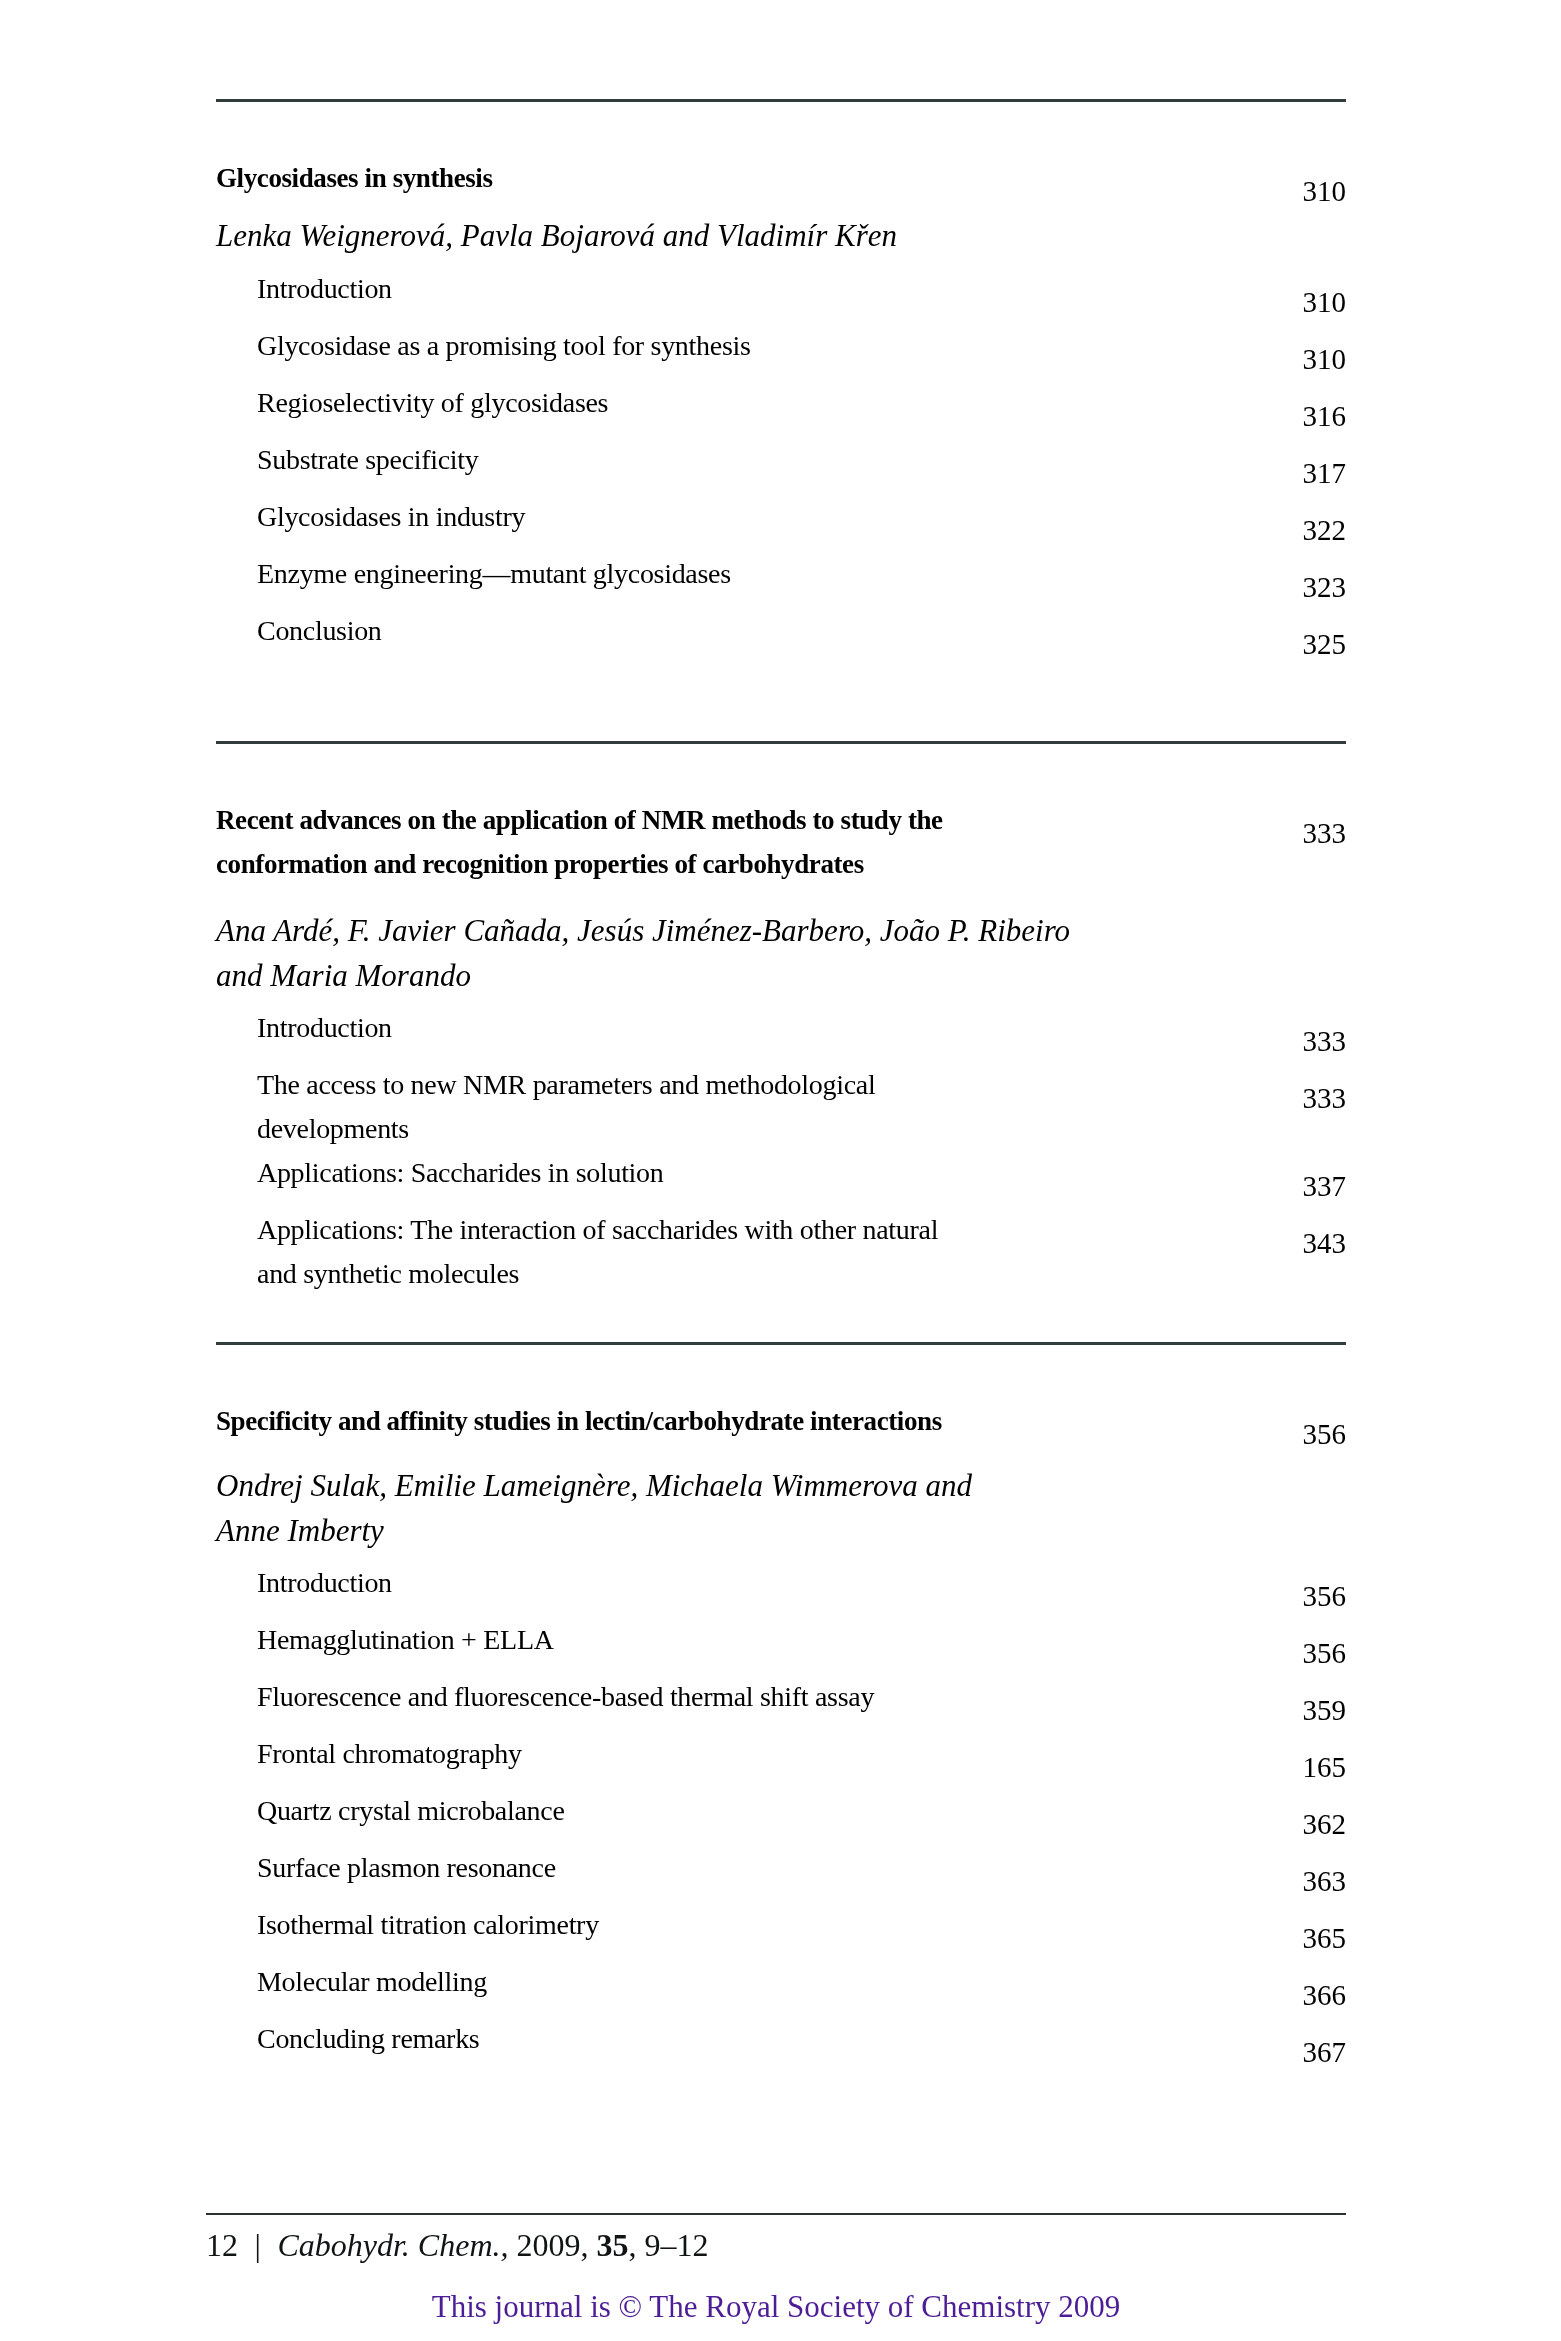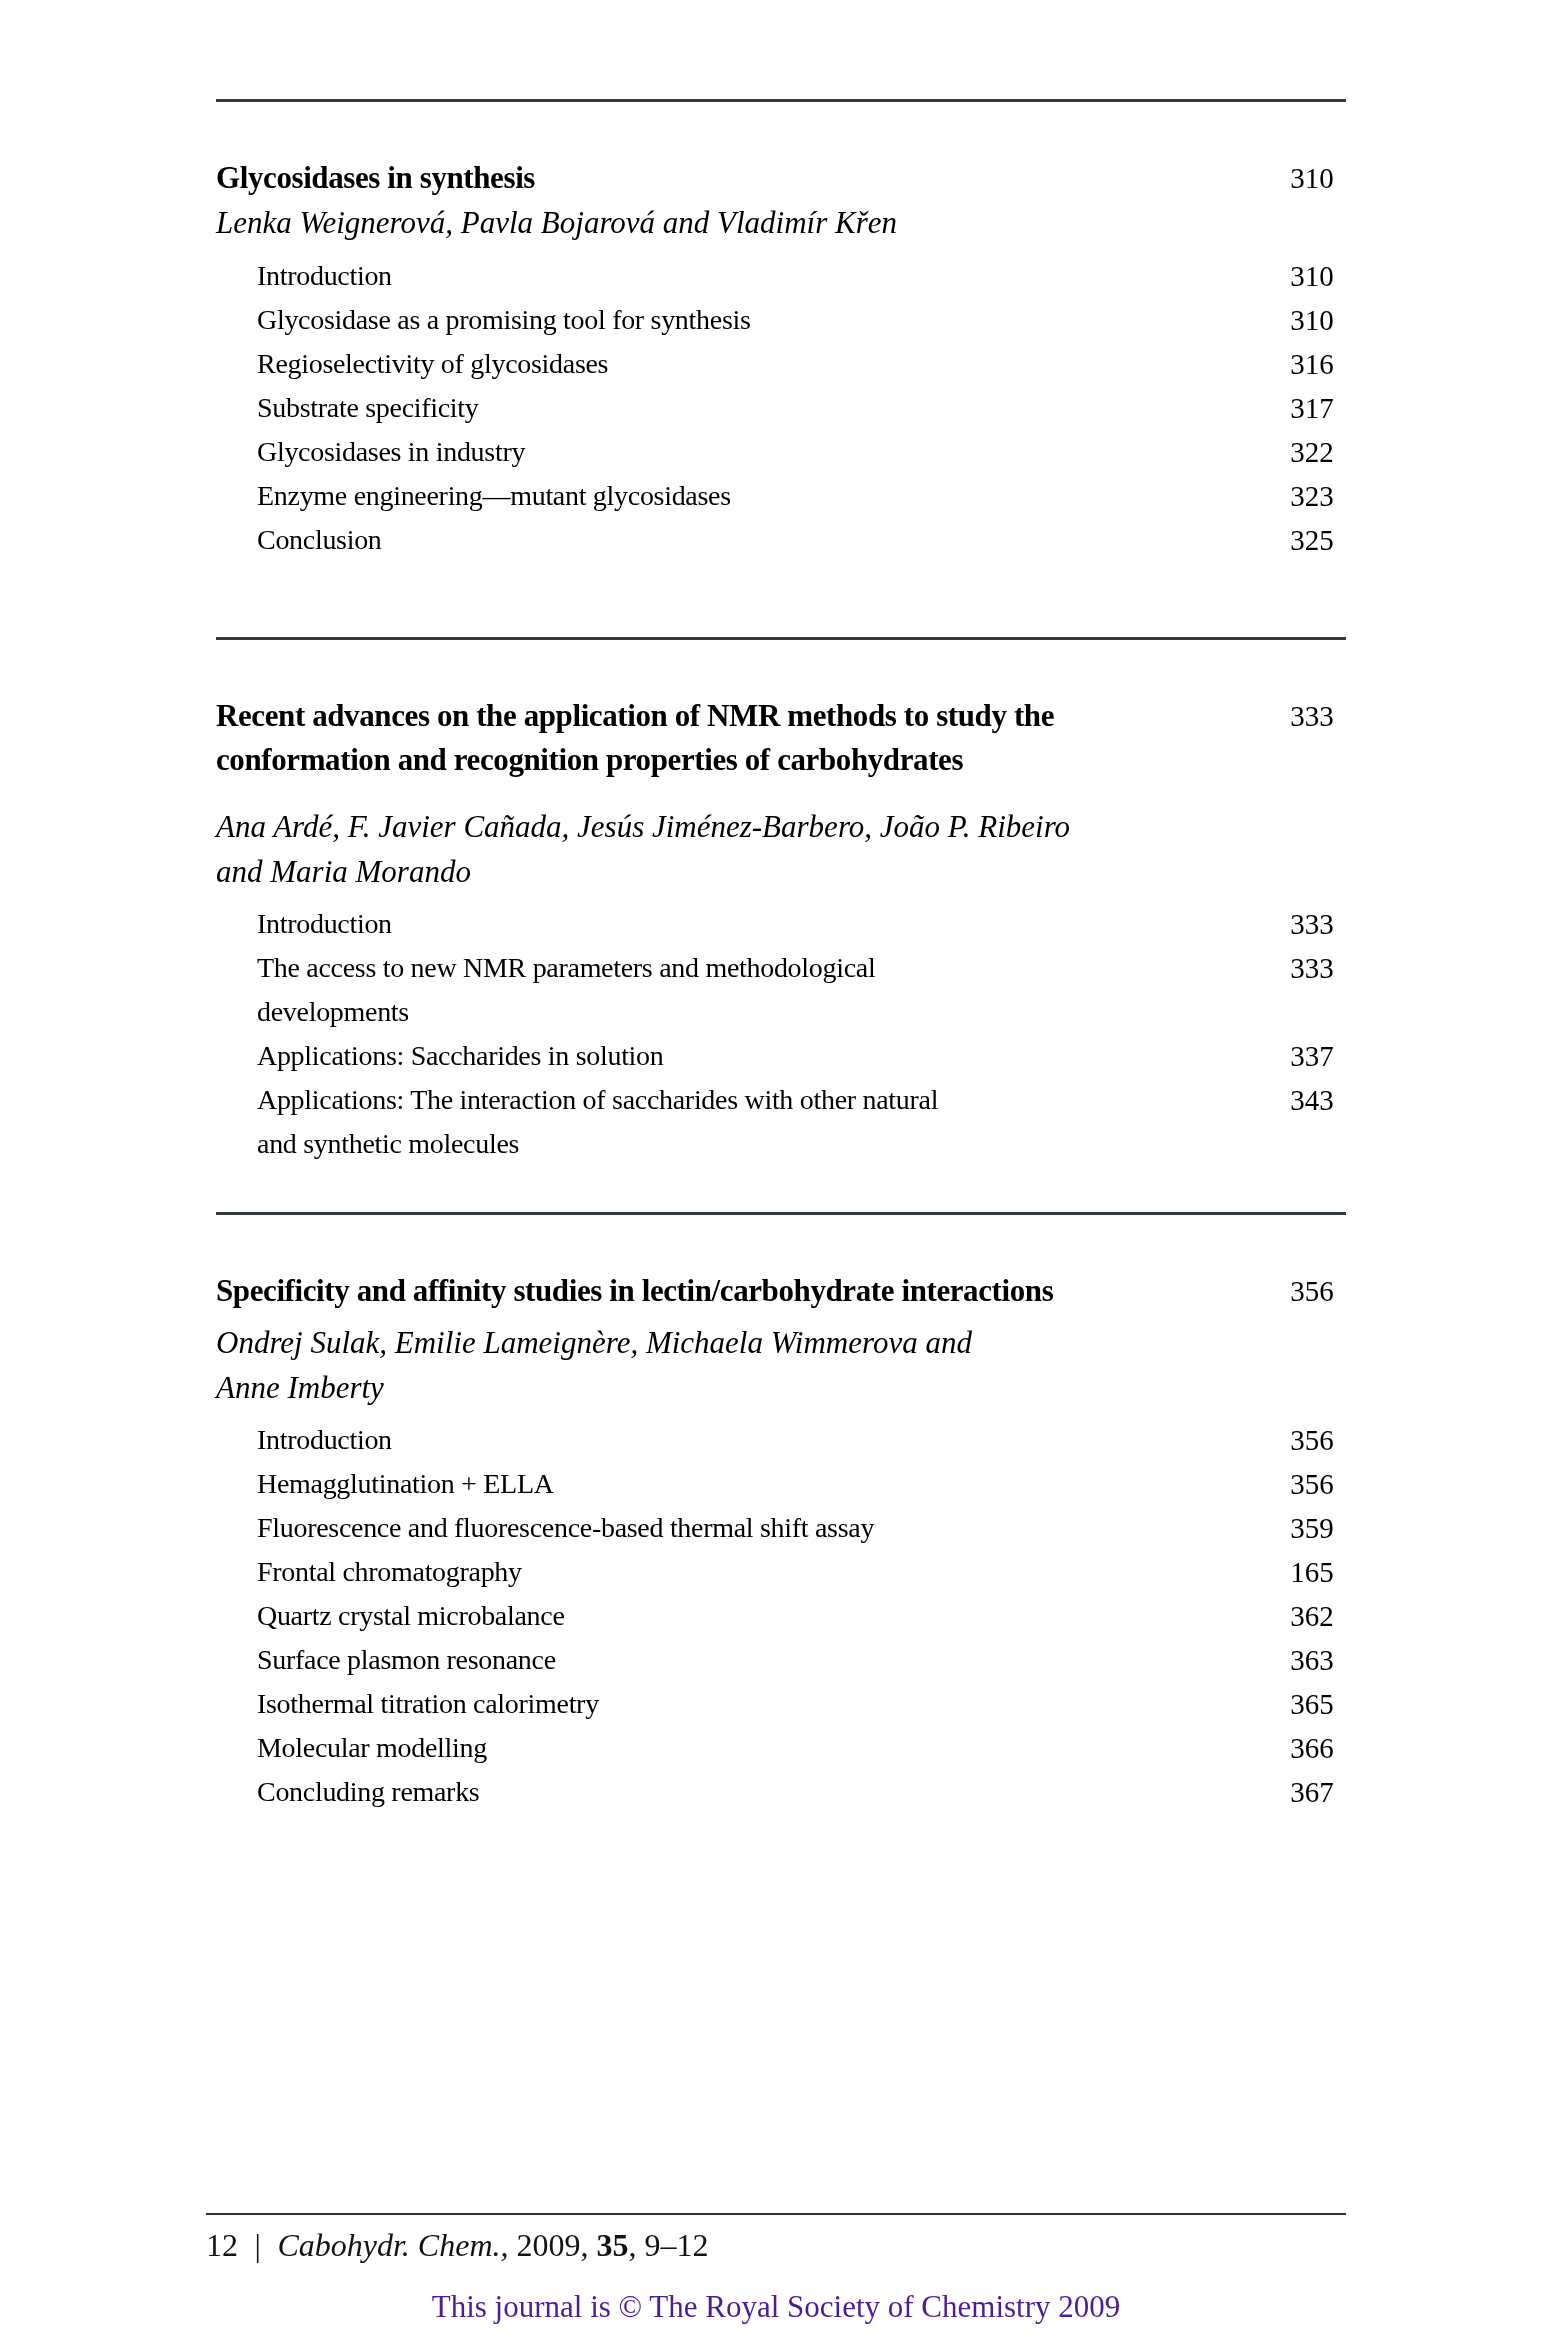--- a/index.html
+++ b/index.html
@@ -19,21 +19,21 @@
   .rule { border: none; border-top: 3.4px solid #333c3c; height: 0; }
   .rule-top  { margin-top: 99px; }
   .rule-mid-1 { margin-top: 75px; }
   .rule-mid-2 { margin-top: 46px; }
 
   .toc-section { }
   .row { display: flex; align-items: flex-start; }
   .chapter-title {
     flex: 1;
     font-weight: bold;
-    font-size: 31px;
+    font-size: 27px;
     line-height: 44px;
     letter-spacing: -0.4px;
     white-space: pre-line;
   }
   .title-row { margin-top: 54px; }
   .authors {
     font-style: italic;
     font-size: 31px;
     line-height: 45px;
     white-space: pre-line;
@@ -46,24 +46,25 @@
   .item-label {
     flex: 1;
     font-size: 28px;
     line-height: 44px;
     letter-spacing: -0.3px;
     white-space: pre-line;
     padding-left: 41px;
   }
   .pagenum {
     width: 68px;
-    text-align: center;
+    text-align: right;
     font-size: 29px;
     line-height: 44px;
     flex: none;
+    margin-top: 13px;
   }
 
   .footer {
     position: absolute;
     left: 206px;
     width: 1140px;
     top: 2213px;
     font-family: Liberation Serif, serif;
   }
   .footer-rule { border: none; border-top: 2.5px solid #2b3232; height: 0; }

